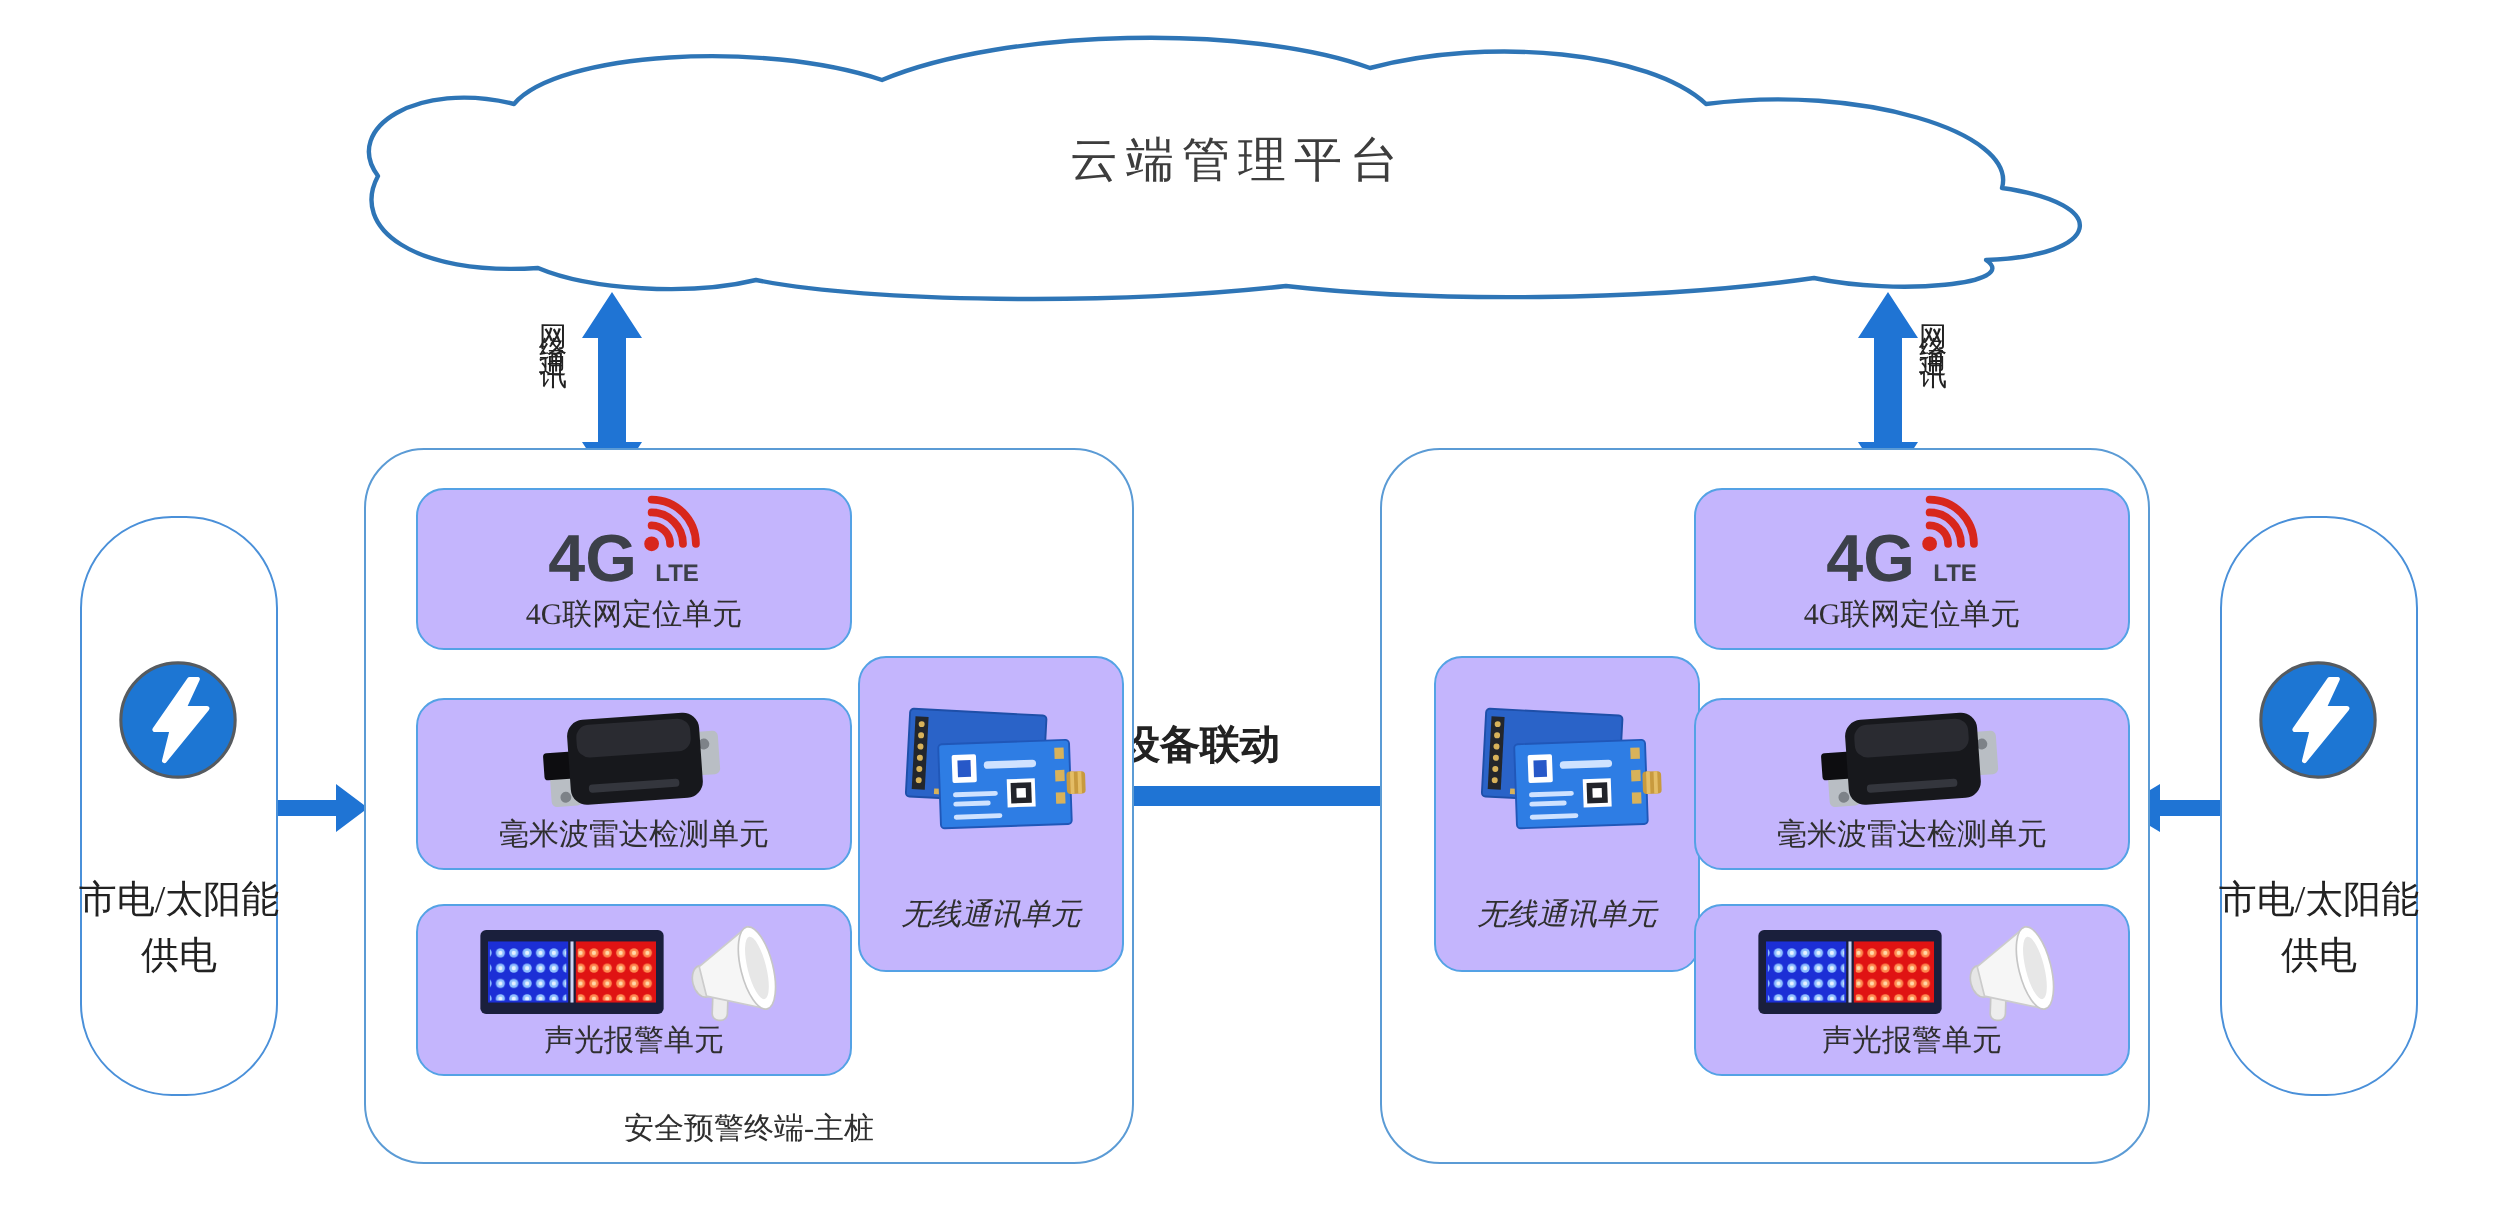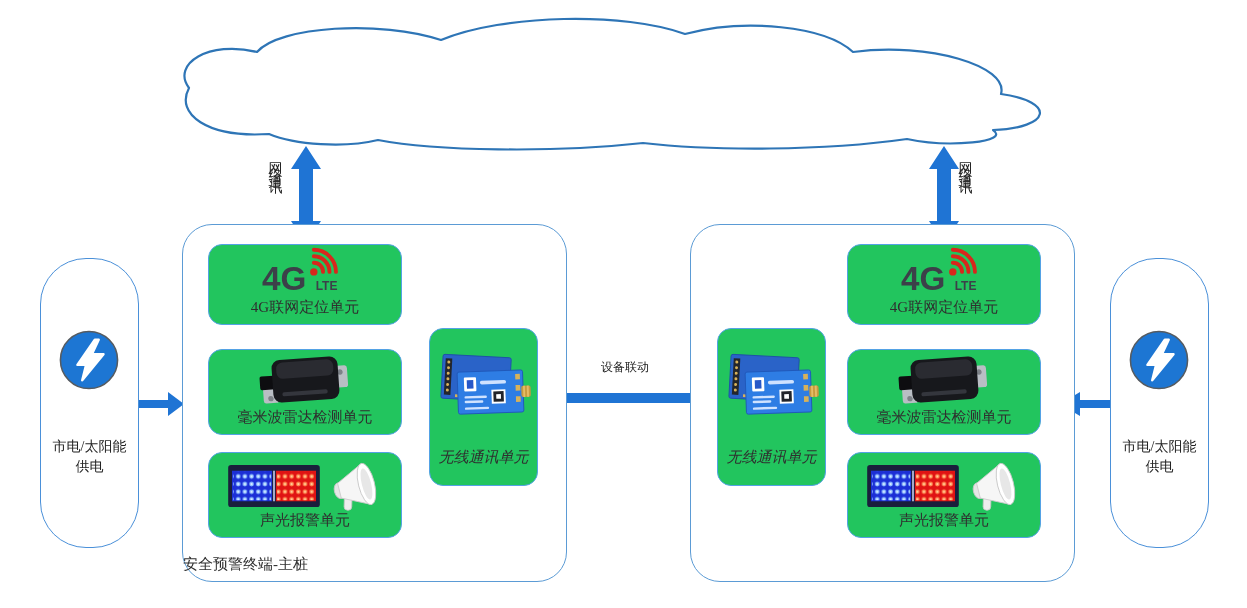--- a/index.html
+++ b/index.html
@@ -21,49 +21,49 @@
     position:absolute;writing-mode:vertical-rl;text-orientation:upright;
     font-size:14px;letter-spacing:6px;color:#222;
   }
 
   
   .terminal{
     position:absolute;width:383px;height:356px;
     border:1.5px solid #5b9bd5;border-radius:30px;background:#fff;
   }
   .terminal-label{
-    position:absolute;left:0;right:0;bottom:7px;text-align:left;
+    position:absolute;left:0;right:0;bottom:7px;text-align:center;
     font-size:15px;color:#2f2f2f;
   }
 
   
   .unit{
-    position:absolute;border:1.4px solid #54a2e5;border-radius:14px;background:#22c55e;
+    position:absolute;border:1.4px solid #54a2e5;border-radius:14px;background:#c4b5fd;padding-left:24px;
   }
   .unit-label{
     position:absolute;left:0;right:0;bottom:7px;text-align:center;
     font-size:15px;color:#2f2f2f;white-space:nowrap;
   }
   .unit-icon{position:absolute;left:0;right:0;display:flex;justify-content:center;align-items:center;gap:8px;}
   .unit.tall .unit-label{bottom:18px;font-style:italic;}
 
   
   .power{
     position:absolute;width:97px;height:288px;
     border:1.5px solid #4a90d9;border-radius:46px;background:#fff;
   }
   .power-label{
     position:absolute;left:-10px;right:-10px;top:178px;text-align:center;
-    font-size:14px;line-height:1.45;color:#222;
+    font-size:19px;line-height:1.45;color:#222;
   }
   .power-icon{position:absolute;left:17px;top:70px;}
 
   .linkage-label{
-    position:absolute;left:560px;top:359px;width:130px;text-align:center;
-    font-size:12px;color:#222;
+    position:absolute;left:560px;top:359px;width:130px;
+    font-size:20px;color:#222;font-weight:bold;
   }
   .arrow{fill:#1f74d4;}
   .logo-text{font-family:"Liberation Sans", sans-serif;font-weight:bold;}
 </style>
 </head>
 <body>
 
 <svg width="0" height="0" style="position:absolute" aria-hidden="true">
   <defs>
     <pattern id="dotsB" width="7" height="8" patternUnits="userSpaceOnUse">
@@ -157,20 +157,21 @@
 </svg>
 
 <div class="stage">
 
   <svg class="abs" style="left:173px;top:22px" width="892" height="128" viewBox="0 0 892 128">
     <path d="M 96,112 C 34,116 2,92 16,66 C -2,42 36,18 84,30 C 106,4 208,-2 268,18
              C 330,-8 452,-10 512,12 C 572,-4 652,4 680,30 C 756,20 836,44 828,72
              C 884,80 878,106 820,108 C 838,120 776,126 734,117 C 650,129 540,129 470,121
              C 380,131 262,129 205,118 C 172,126 122,123 96,112 Z" fill="#ffffff" stroke="#2e75b6" stroke-width="2.2" stroke-linejoin="round"></path>
   </svg>
+  <div class="cloud-title">云端管理平台</div>
 
   <svg class="abs" style="left:290px;top:146px" width="32" height="98" viewBox="0 0 32 98">
     <polygon class="arrow" points="16,0 31,23 23,23 23,75 31,75 16,98 1,75 9,75 9,23 1,23"></polygon>
   </svg>
   <div class="vlabel" style="left:266px;top:151px">网络通讯</div>
 
   <svg class="abs" style="left:928px;top:146px" width="32" height="98" viewBox="0 0 32 98">
     <polygon class="arrow" points="16,0 31,23 23,23 23,75 31,75 16,98 1,75 9,75 9,23 1,23"></polygon>
   </svg>
   <div class="vlabel" style="left:956px;top:151px">网络通讯</div>

